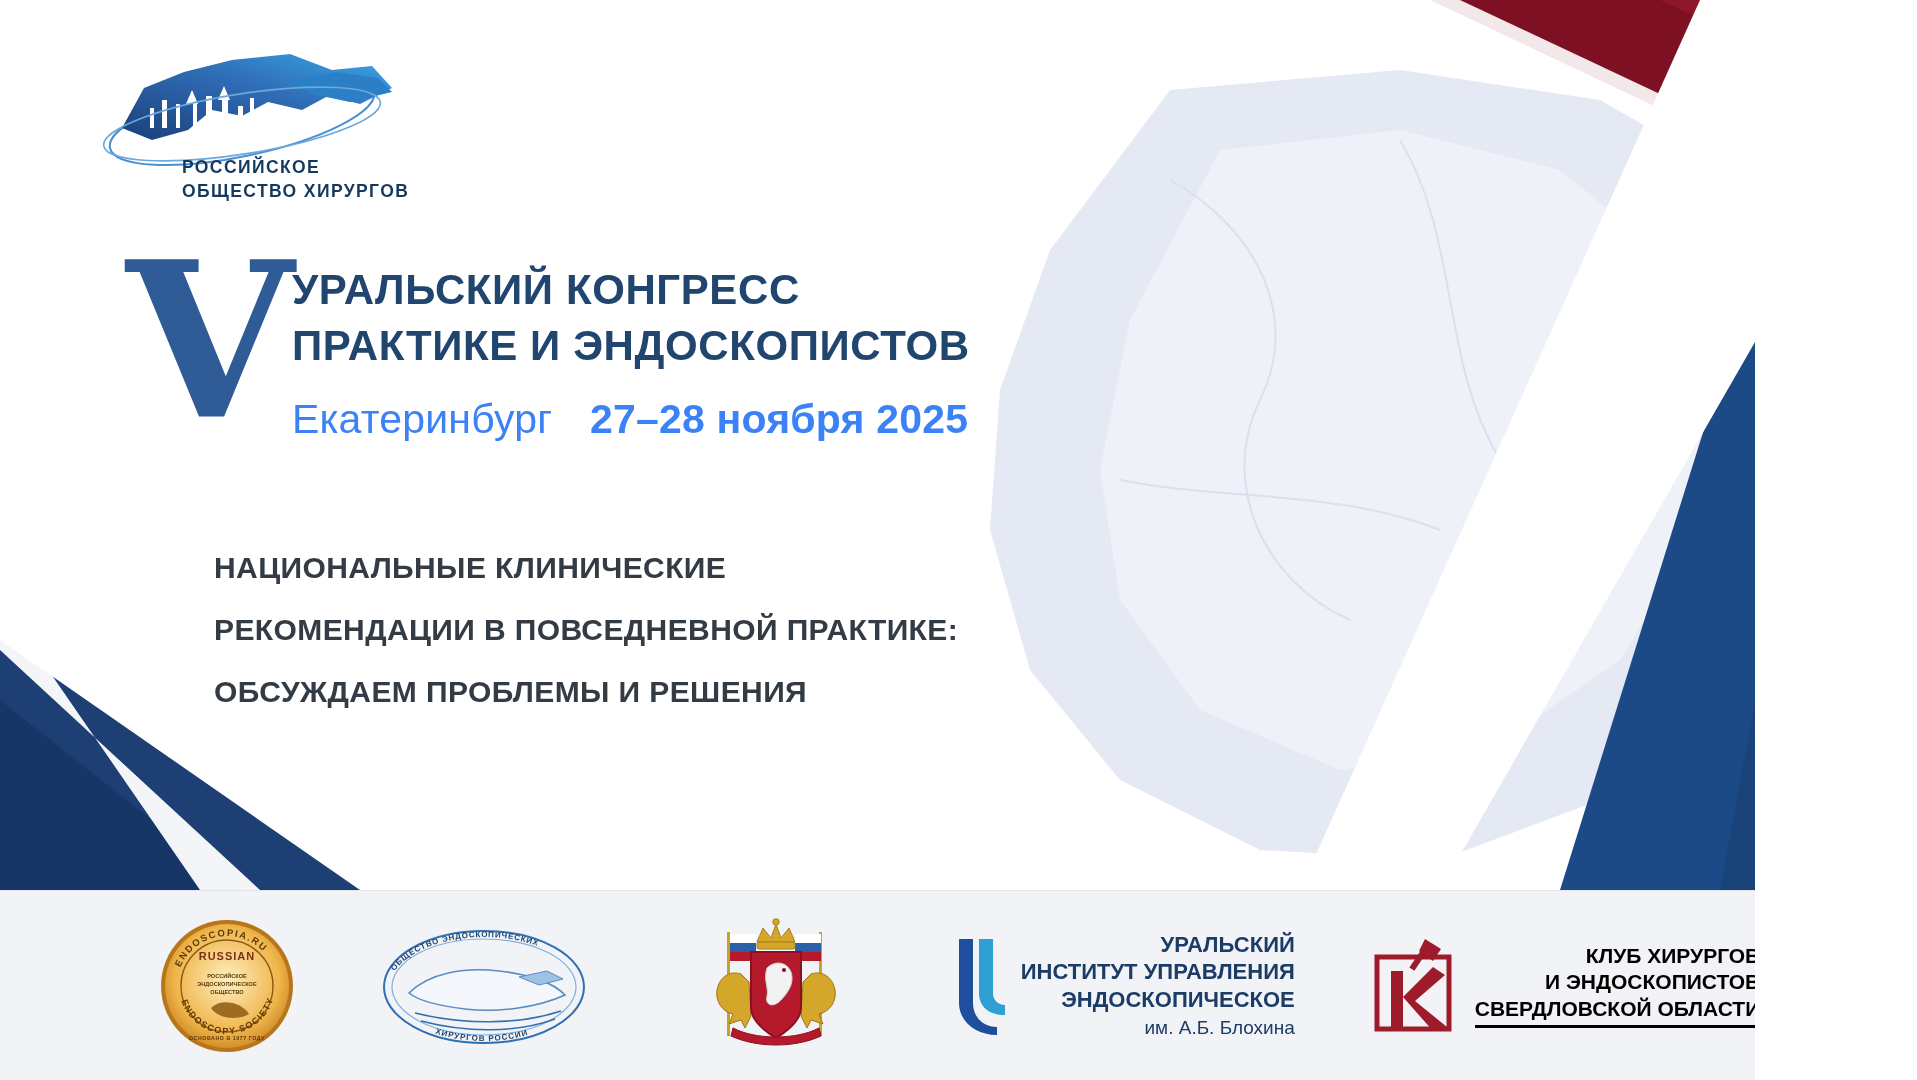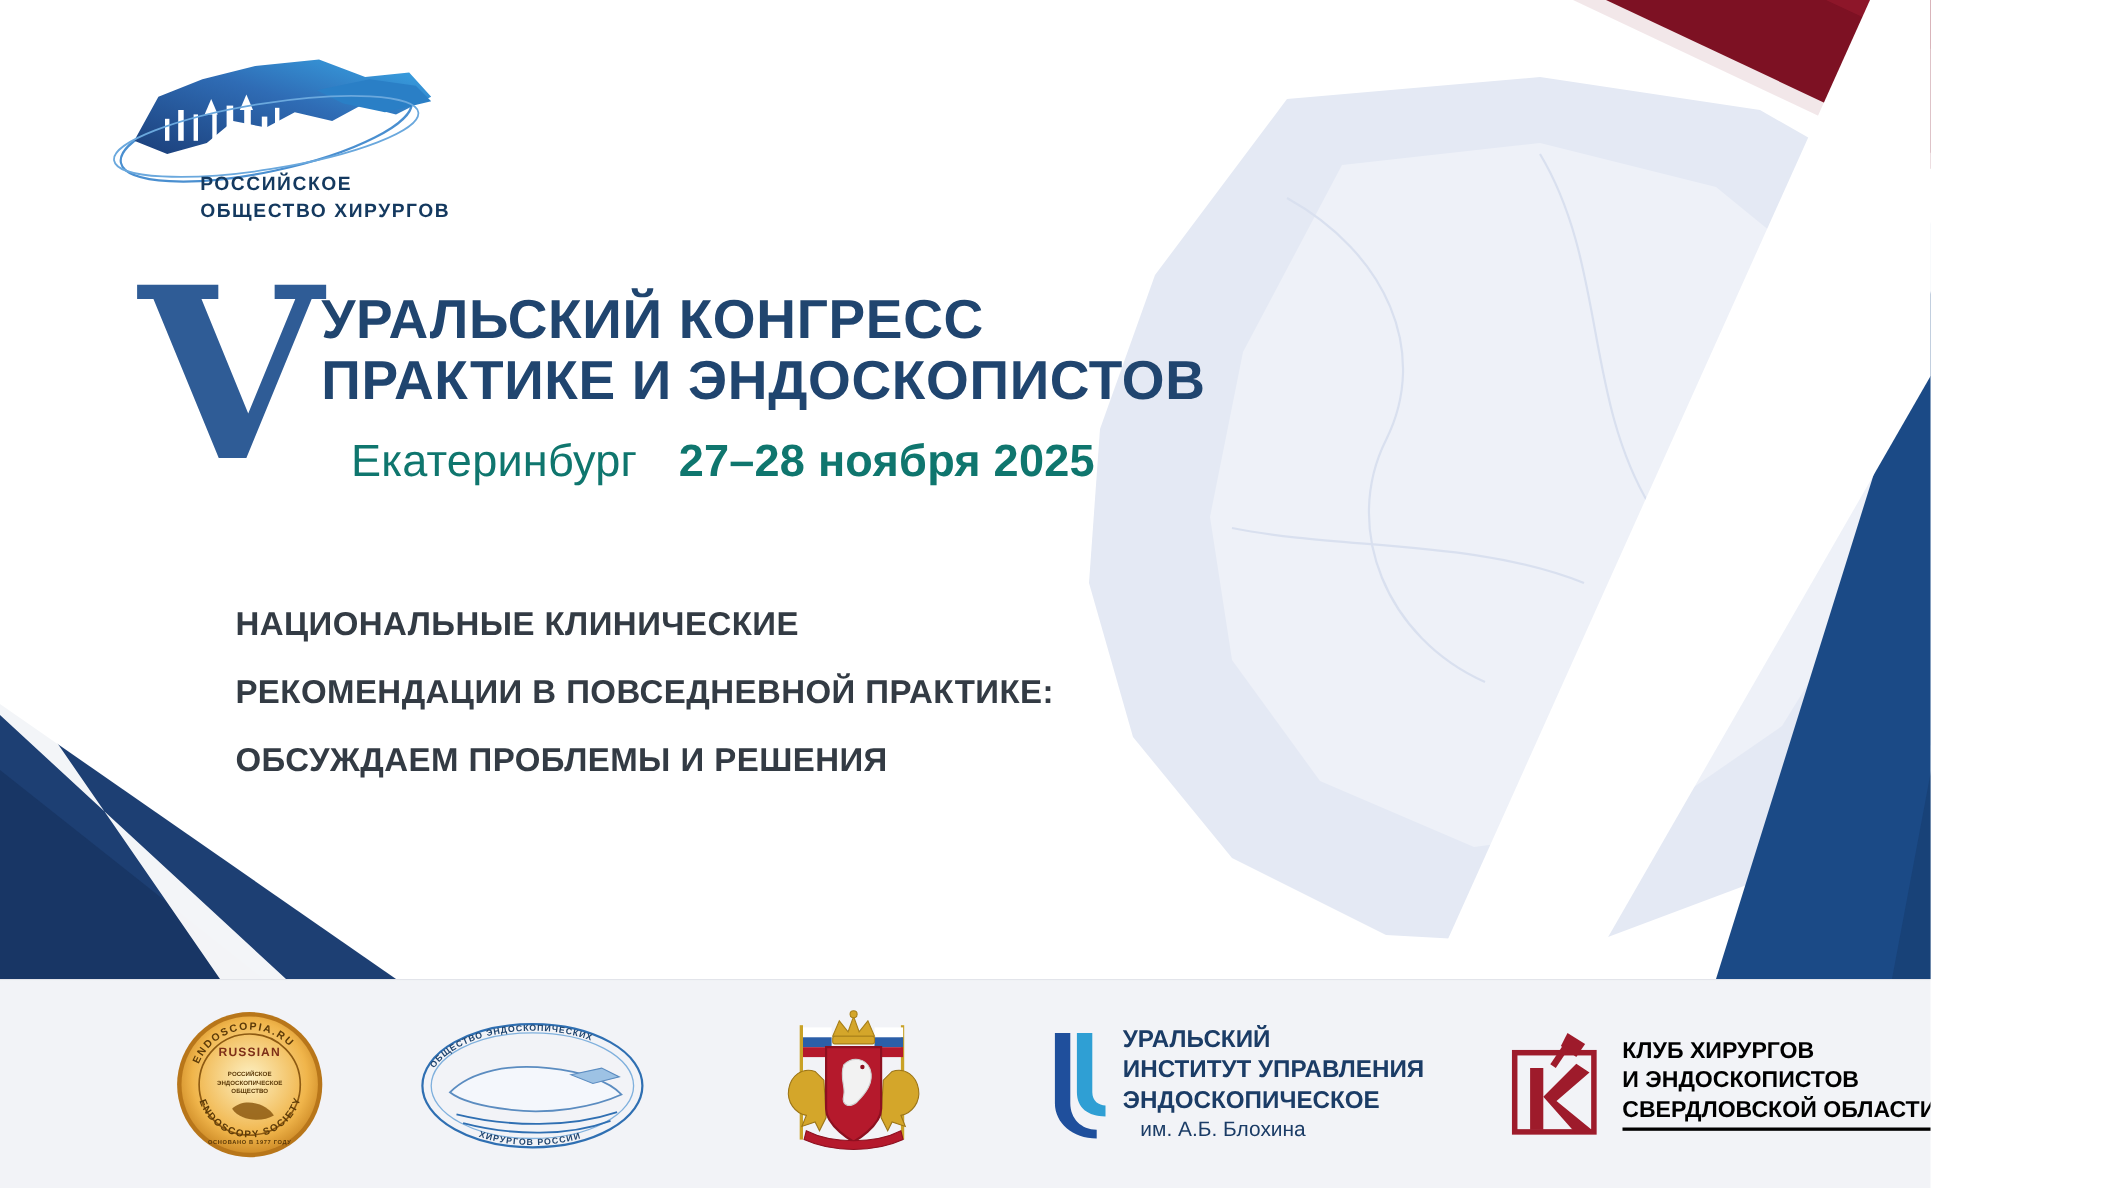--- a/index.html
+++ b/index.html
@@ -82,53 +82,52 @@
     color: #2f5c96;
     letter-spacing: -6px;
   }
 
   .congress-block {
     position: absolute;
     left: 292px; top: 262px;
     width: 1000px;
   }
   .congress-line {
-    font-size: 50px;
+    font-size: 42px;
     font-weight: bold;
     color: #20456f;
     letter-spacing: 0.6px;
     line-height: 56px;
     white-space: nowrap;
   }
   .city-line {
     margin-top: 22px;
     font-size: 41px;
-    color: #0f766e;
+    color: #3b82f6;
     letter-spacing: 0.2px;
     white-space: nowrap;
-    margin-left: 27px;
   }
   .city-line .dates { margin-left: 26px; font-weight: bold; }
 
   .theme-block {
     position: absolute;
     left: 214px; top: 537px;
     width: 1460px;
   }
   .theme-line {
     font-size: 30px;
     font-weight: bold;
     color: #333b44;
     letter-spacing: 0.4px;
     line-height: 62px;
     white-space: nowrap;
   }
 
   
-  .l-txt { color: #1b3c66; font-weight: bold; line-height: 1.25; }
+  .l-txt { color: #1b3c66; font-weight: bold; line-height: 1.25; text-align: right; }
   .l-txt .sub { font-weight: normal; }
 </style>
 </head>
 <body>
 
 <div class="poster">
 
   <div class="bg-layer">
 
     <svg class="map-svg" viewBox="0 0 1220 820" xmlns="http://www.w3.org/2000/svg">

